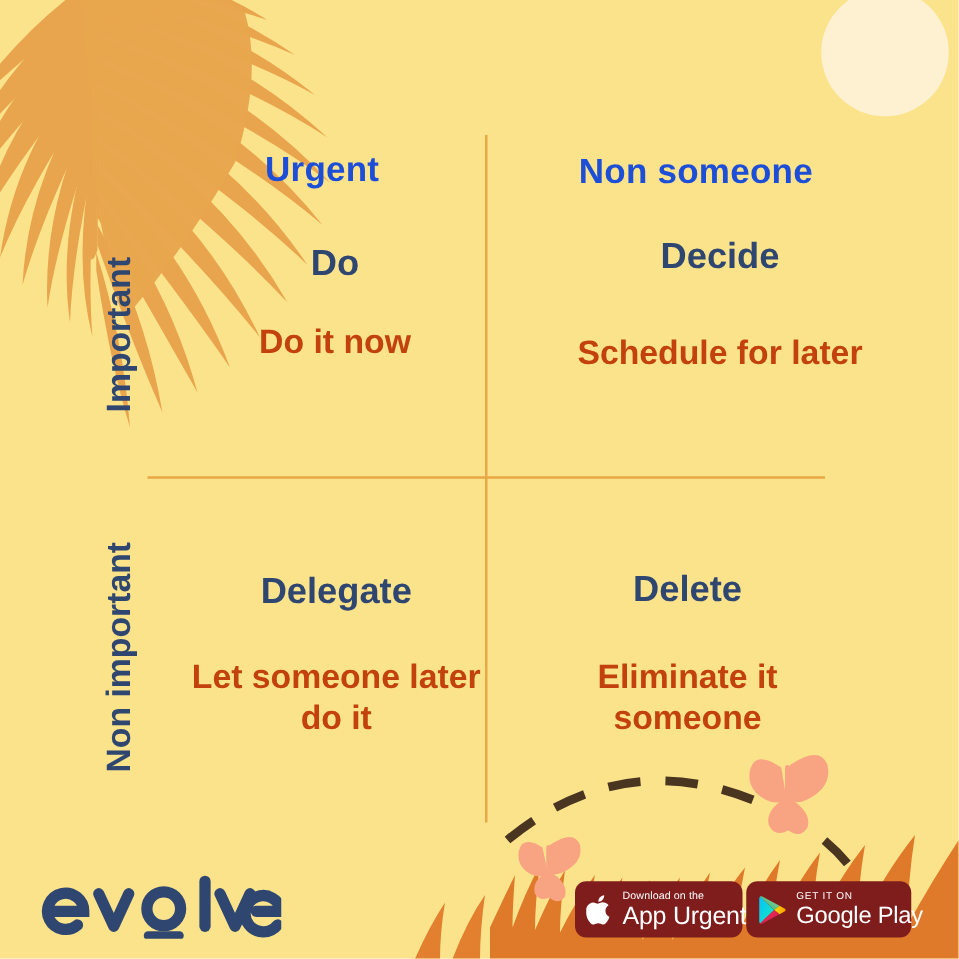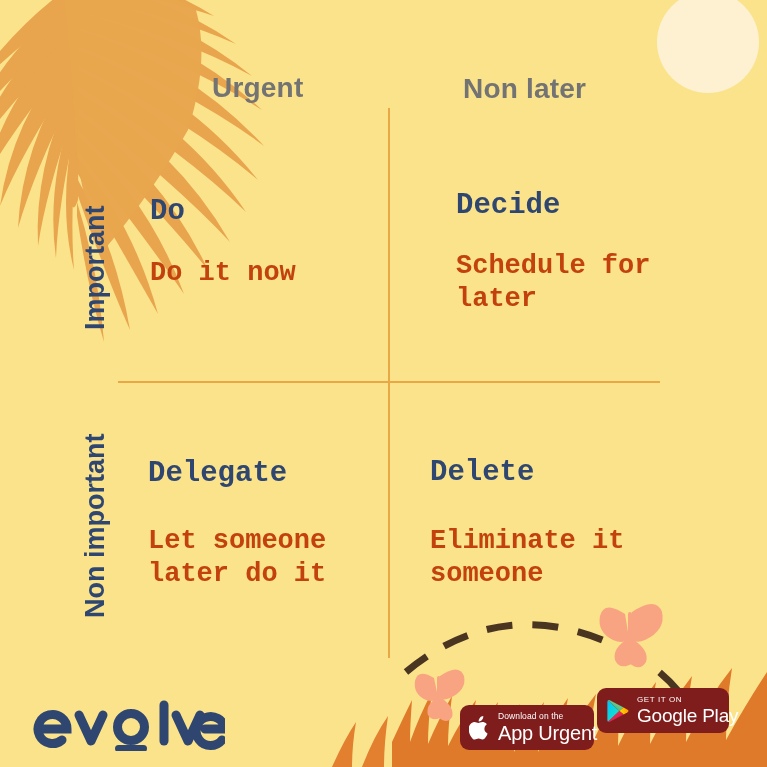--- a/index.html
+++ b/index.html
@@ -38,66 +38,66 @@
     left: 118px;
     top: 381px;
     width: 542px;
     height: 2px;
     background: #e8a845;
   }
 
   
   .col-head {
     position: absolute;
-    color: #737373;
+    color: #1d4ed8;
     font-weight: bold;
     font-size: 28px;
     letter-spacing: 0.2px;
     white-space: nowrap;
+    margin-top: 48px;
   }
   #col-urgent   { left: 212px; top: 72px; }
   #col-nonurgent{ left: 463px; top: 73px; }
 
   
   .row-head {
     position: absolute;
     color: #2f4770;
     font-weight: bold;
     font-size: 27px;
     white-space: nowrap;
     transform-origin: 0 0;
     transform: rotate(-90deg);
   }
   #row-important    { left: 80px;  top: 330px; }
   #row-nonimportant { left: 80px;  top: 618px; }
 
   
   .quad {
     position: absolute;
-    text-align: left;
+    text-align: center;
     color: #2f4770;
-    font-family: Liberation Mono, monospace;
   }
   .quad .q-title {
     font-weight: bold;
     font-size: 29px;
     line-height: 1.1;
     margin: 0;
   }
   .quad .q-desc {
     font-weight: bold;
     font-size: 27px;
     line-height: 1.22;
     margin: 0;
     color: #c2410c;
   }
   #quad-do        { left: 150px; top: 196px; width: 236px; }
   #quad-do .q-desc    { margin-top: 29px; }
   #quad-decide    { left: 456px; top: 190px; width: 240px; }
-  #quad-decide .q-desc{ margin-top: 28px; }
+  #quad-decide .q-desc{ margin-top: 44px; }
   #quad-delegate  { left: 148px; top: 458px; width: 242px; }
   #quad-delegate .q-desc { margin-top: 35px; }
   #quad-delete    { left: 430px; top: 457px; width: 240px; }
   #quad-delete .q-desc  { margin-top: 36px; }
 
   
   #logo {
     position: absolute;
     left: 33px;
     top: 699px;
@@ -114,21 +114,21 @@
     display: flex;
     align-items: center;
     box-sizing: border-box;
   }
   #badge-appstore {
     left: 460px; top: 705px;
     width: 134px; height: 45px;
     padding: 0 9px;
   }
   #badge-googleplay {
-    left: 597px; top: 688px;
+    left: 597px; top: 705px;
     width: 132px; height: 45px;
     padding: 0 9px;
   }
   .badge .b-glyph {
     flex: 0 0 auto;
     display: flex;
     align-items: center;
     justify-content: center;
     margin-right: 7px;
   }
@@ -221,21 +221,21 @@
       <path d="M440 676 Q459 663 464 676 Q467 690 450 698 Q441 702 439 695 Z"></path>
       <path d="M440 697 Q455 707 452 717 Q447 725 438 717 Q434 711 438 701 Z"></path>
       <rect x="437" y="676" width="3.5" height="42" rx="1.8"></rect>
     </g>
   </svg>
 
   <div class="v-divider"></div>
   <div class="h-divider"></div>
 
   <div class="col-head" id="col-urgent">Urgent</div>
-  <div class="col-head" id="col-nonurgent">Non later</div>
+  <div class="col-head" id="col-nonurgent">Non someone</div>
 
   <div class="row-head" id="row-important">Important</div>
   <div class="row-head" id="row-nonimportant">Non important</div>
 
   <div class="quad" id="quad-do">
     <p class="q-title">Do</p>
     <p class="q-desc">Do it now</p>
   </div>
 
   <div class="quad" id="quad-decide">

